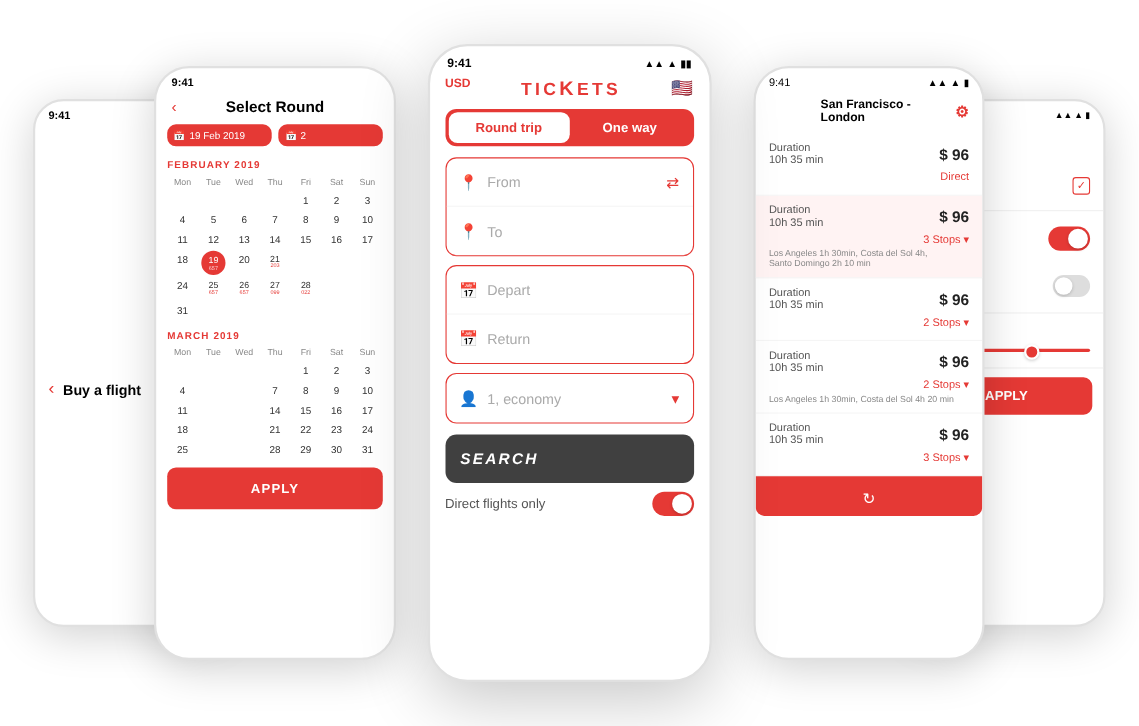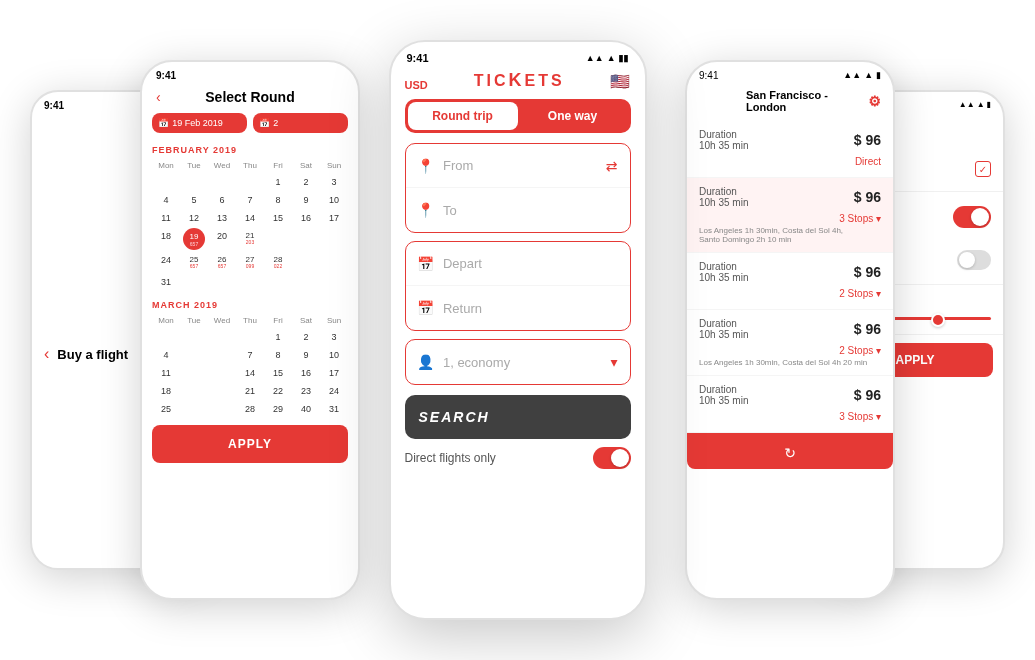--- a/index.html
+++ b/index.html
@@ -225,21 +225,21 @@
     .phone-3 .status-icons {
       display: flex;
       gap: 3px;
       align-items: center;
       font-size: 9px;
     }
 
     .phone-3 .top-bar {
       display: flex;
       justify-content: space-between;
-      align-items: flex-end;
+      align-items: flex-start;
       padding: 2px 14px 8px;
     }
 
     .phone-3 .currency {
       font-size: 11px;
       font-weight: 600;
       color: #e53935;
     }
 
     .phone-3 .app-title {
@@ -690,21 +690,21 @@
         <span class="cal-day"></span>
         <span class="cal-day">21</span>
         <span class="cal-day">22</span>
         <span class="cal-day">23</span>
         <span class="cal-day">24</span>
         <span class="cal-day">25</span>
         <span class="cal-day"></span>
         <span class="cal-day"></span>
         <span class="cal-day">28</span>
         <span class="cal-day">29</span>
-        <span class="cal-day">40</span>
+        <span class="cal-day">30</span>
         <span class="cal-day">31</span>
       </div>
     </div>
     <div class="cal-apply-btn">APPLY</div>
   </div>
 
   <div class="phone phone-3">
     <div class="status-bar">
       <span>9:41</span>
       <div class="status-icons">

